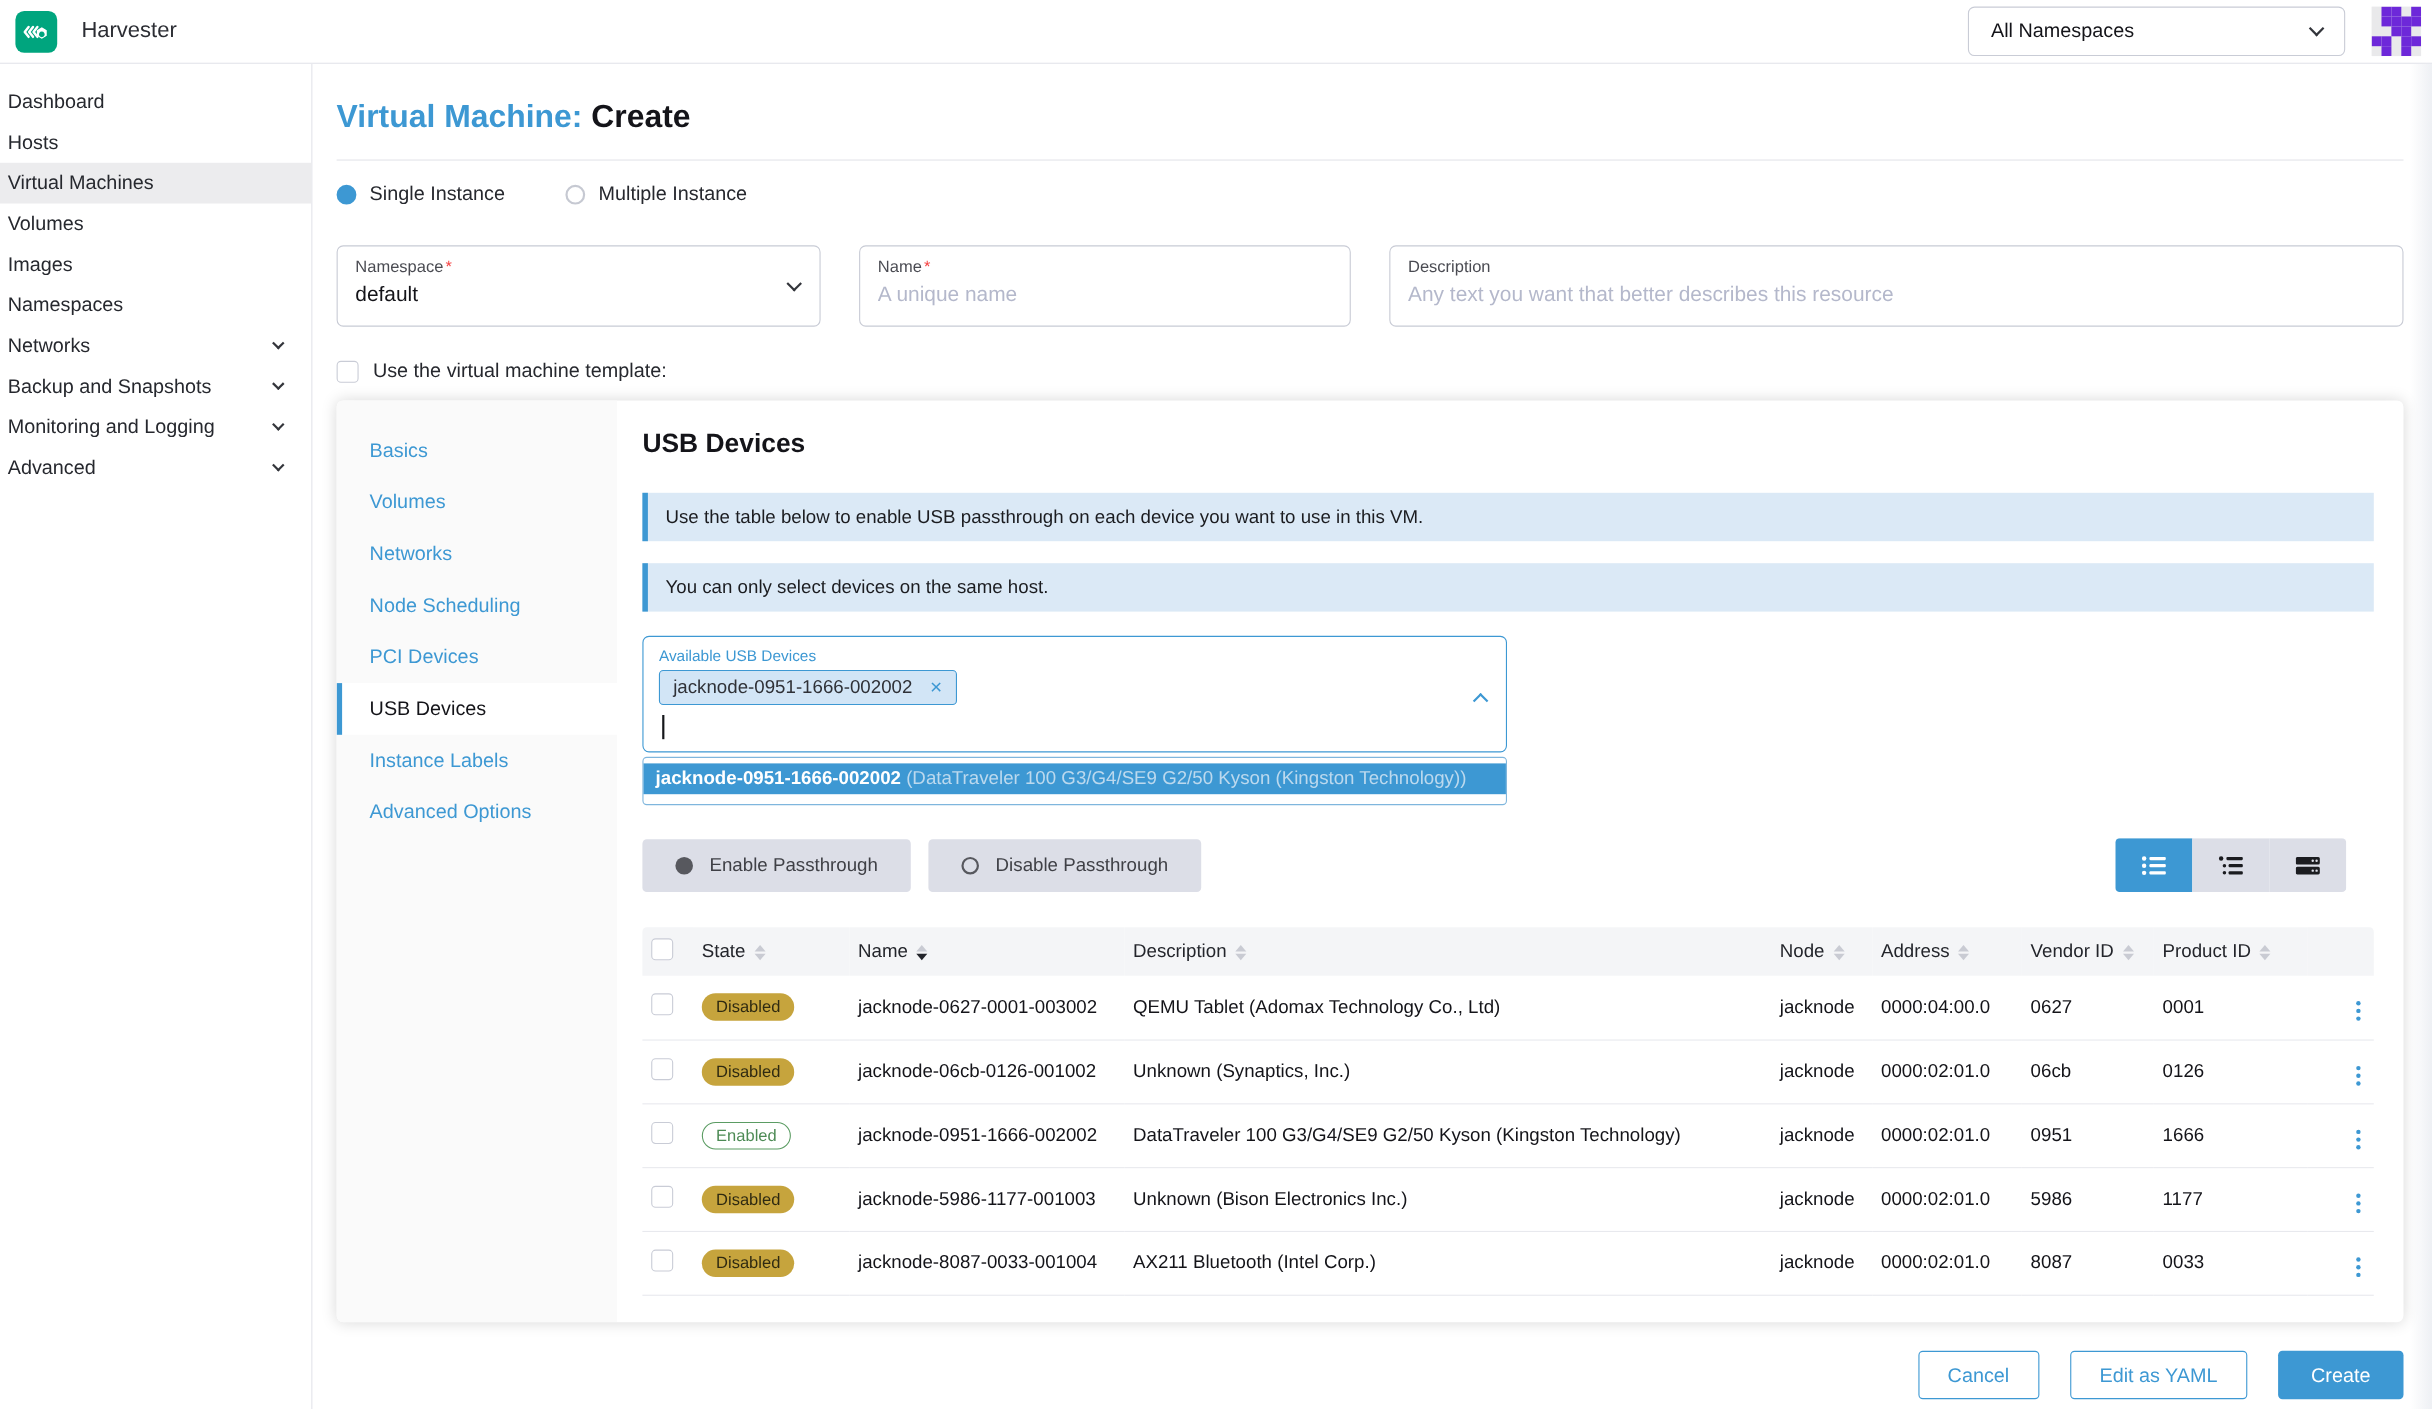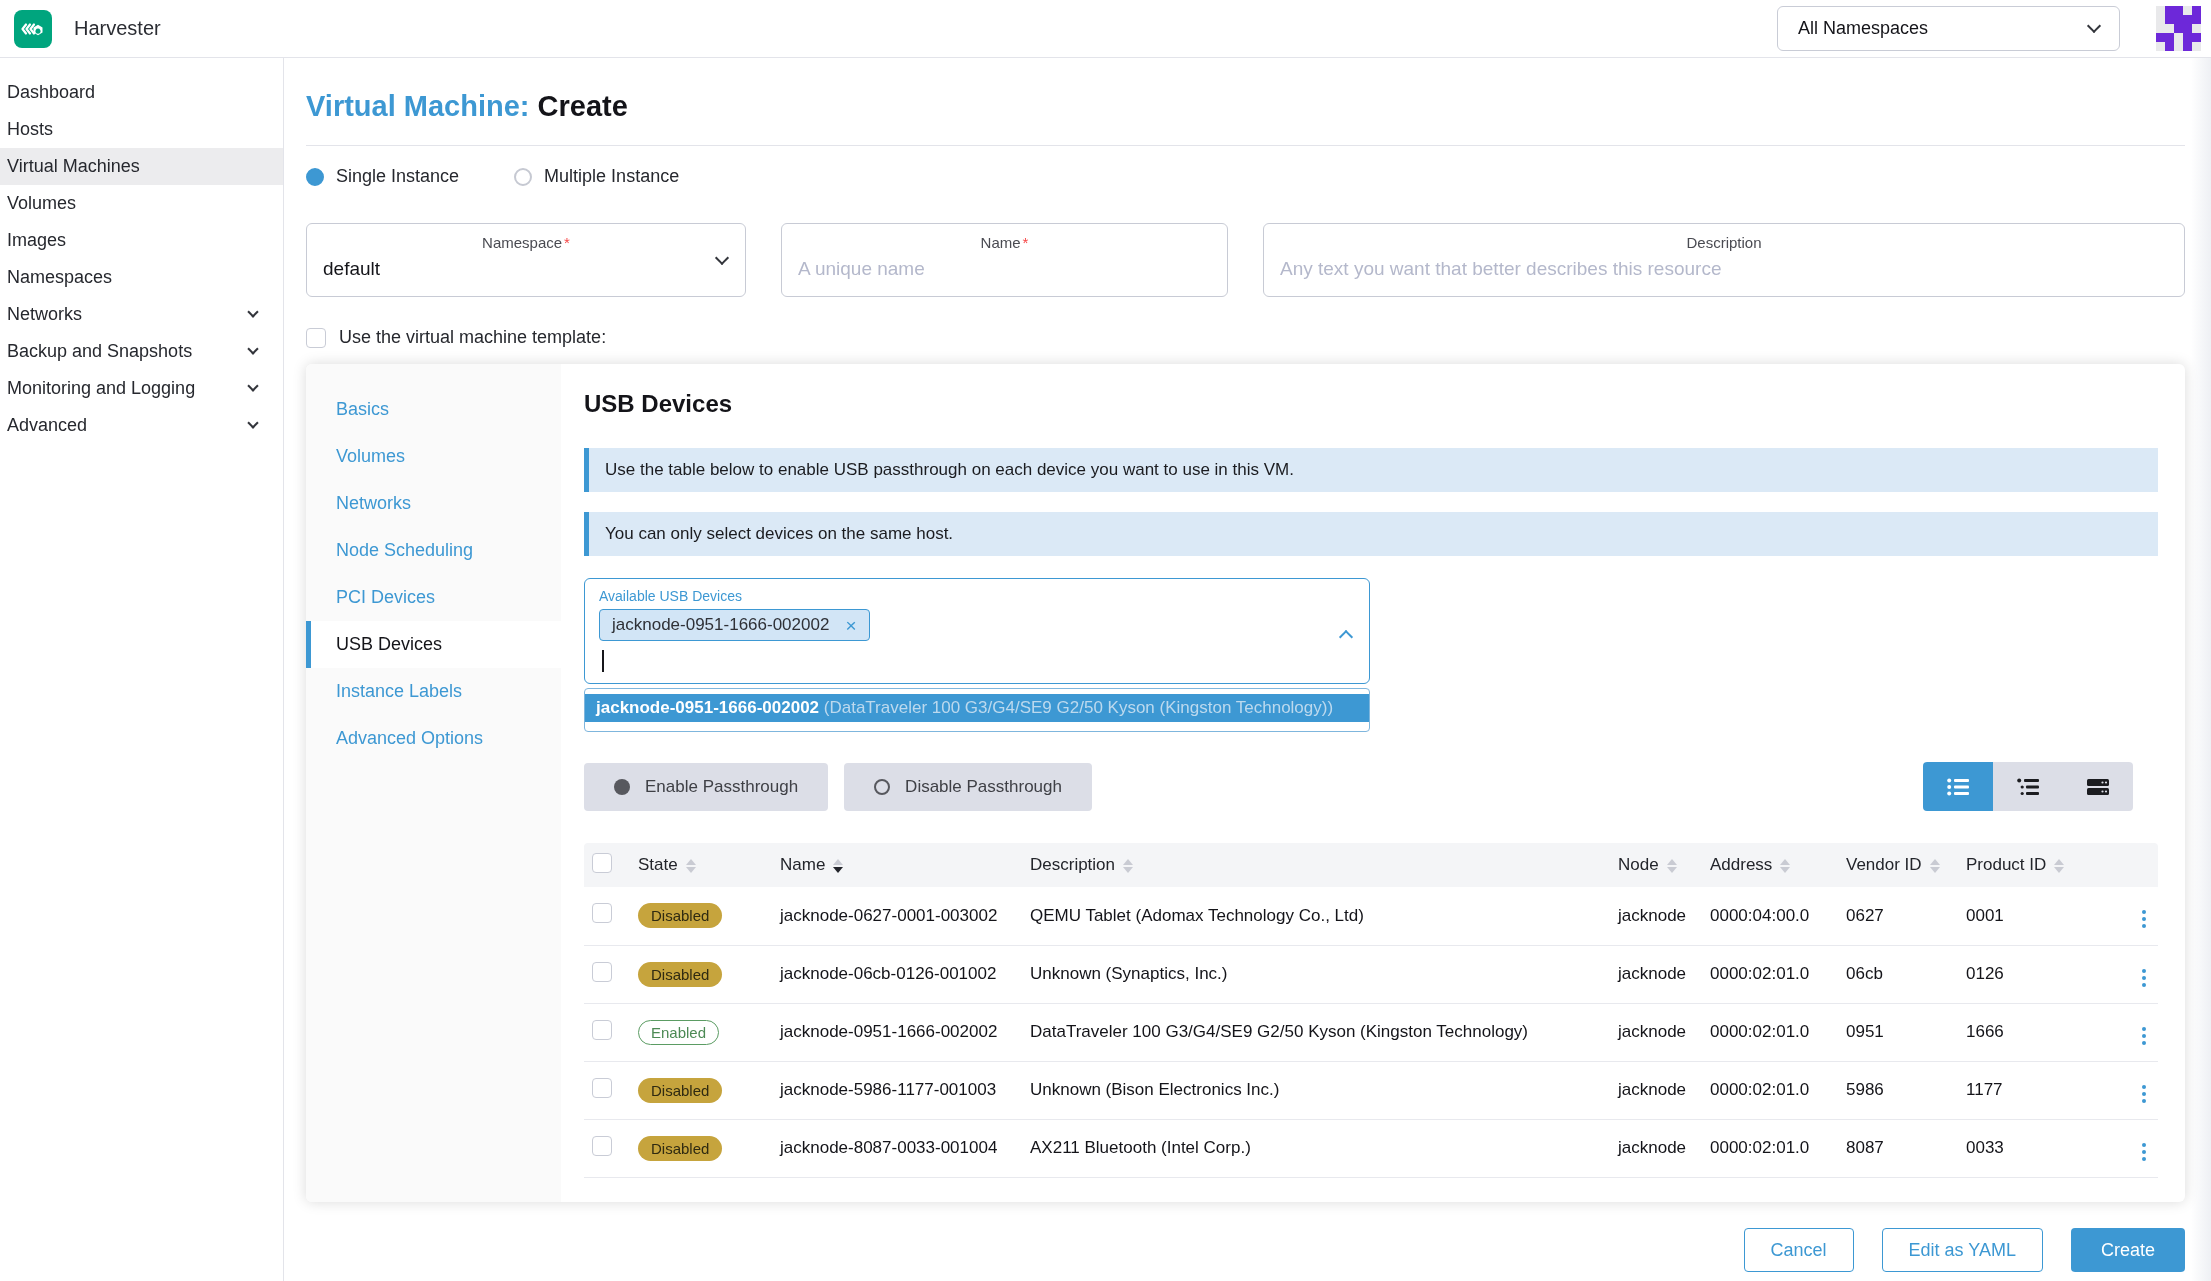--- a/index.html
+++ b/index.html
@@ -13,21 +13,21 @@
   }
   
   .topbar {
     position: absolute; top: 0; left: 0; right: 0; height: 58px;
     background: #fff; border-bottom: 1px solid #e3e4ea;
     display: flex; align-items: center; padding: 0 10px 0 14px; z-index: 6;
   }
   .logo { width: 38px; height: 38px; border-radius: 8px; background: var(--brand-green,#00a57e);
     display: flex; align-items: center; justify-content: center; }
   .brand { font-size: 20px; color: #2b2d33; margin-left: 22px; }
-  .topbar-right { margin-left: auto; display: flex; align-items: center; gap: 36px; }
+  .topbar-right { margin-left: auto; display: flex; align-items: center; gap: 24px; }
   .ns-select { width: 343px; height: 45px; border: 1px solid #c9ccd6; border-radius: 6px;
     display: flex; align-items: center; justify-content: space-between; padding: 0 20px; font-size: 18px; }
   .avatar { width: 45px; height: 45px; display: grid; grid-template-columns: repeat(5,1fr); grid-template-rows: repeat(5,1fr); overflow: hidden; }
   .av-cell { width: 100%; height: 100%; }
   
   .chev { display: inline-block; width: 10px; height: 10px;
     border-right: 2px solid #33353b; border-bottom: 2px solid #33353b;
     transform: rotate(45deg); margin-top: -5px; }
   .chev.small { width: 8px; height: 8px; border-width: 2px; }
   .chev.accent-up { border-color: var(--accent,#3d98d3); transform: rotate(-135deg); margin-top: 5px; }
@@ -53,21 +53,21 @@
   .divider { margin-top: 22px; border-bottom: 1px solid #e3e4ea; }
   .radio-row { margin-top: 20px; display: flex; gap: 55px; align-items: center; }
   .radio { display: flex; align-items: center; gap: 12px; font-size: 18px; color: #26282e; }
   .radio-dot { width: 18px; height: 18px; border-radius: 50%; border: 2px solid #c6c9d2; background: #fff; }
   .radio-dot.selected { background: var(--accent,#3d98d3); border-color: var(--accent,#3d98d3); }
   .fields-row { margin-top: 36px; display: flex; gap: 35px; }
   .field-box { border: 1px solid #c8cbd5; border-radius: 6px; height: 74px; padding: 10px 16px; position: relative; background: #fff; }
   .ns-box { width: 440px; }
   .name-box { width: 447px; }
   .desc-box { flex: 1; }
-  .field-label { font-size: 15px; color: #4a4b52; text-align: center; }
+  .field-label { font-size: 15px; color: #4a4b52; }
   .req { color: #f64747; margin-left: 2px; }
   .field-value { font-size: 19px; margin-top: 7px; color: #141419; }
   .field-input { border: none; outline: none; font-size: 19px; margin-top: 7px; width: 100%;
     font-family: "Liberation Sans", sans-serif; color: #141419; background: transparent; }
   .field-input::placeholder { color: var(--placeholder,#b4b8cb); opacity: 1; }
   .field-chev { position: absolute; right: 18px; top: 34px; }
   .template-row { margin-top: 30px; display: flex; align-items: flex-end; gap: 13px; font-size: 18px; color: #26282e; }
   .cb { width: 20px; height: 20px; border: 1px solid #c9ccd6; border-radius: 4px; background: #fff; display: inline-block; flex: none; }
   
   .card { margin-top: 16px; height: 838px; border-radius: 6px; background: #fff;

